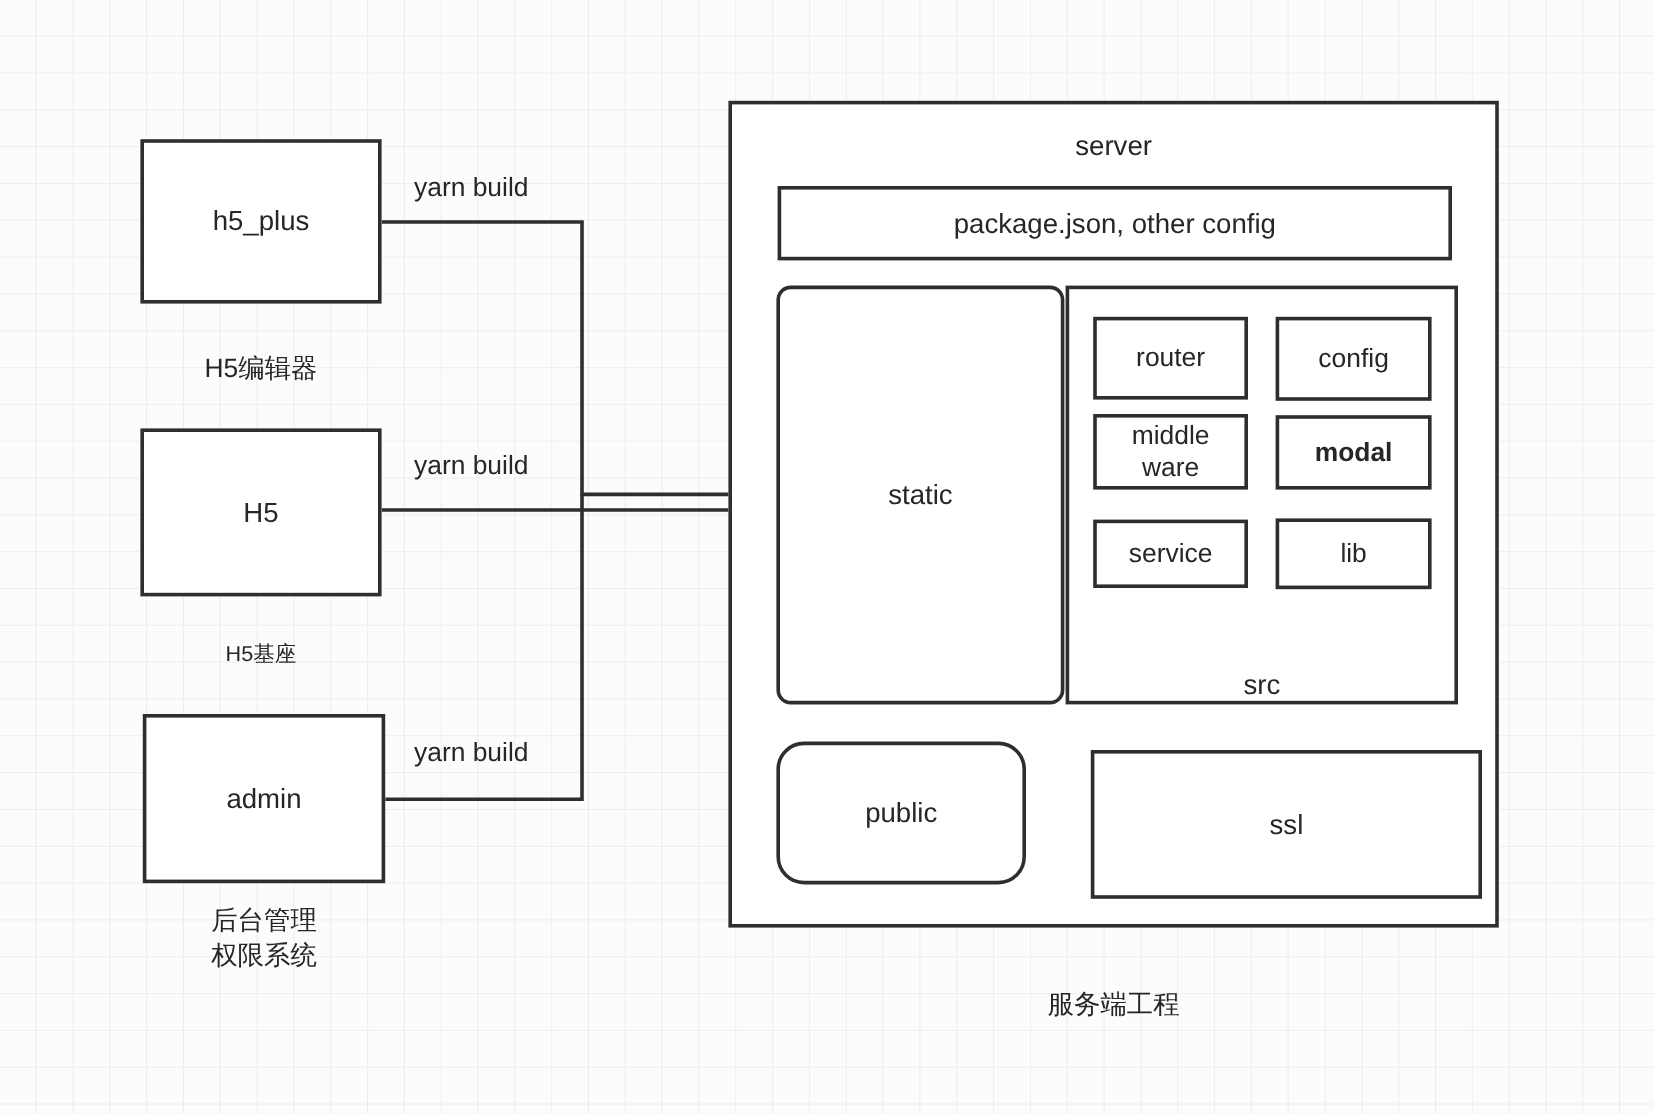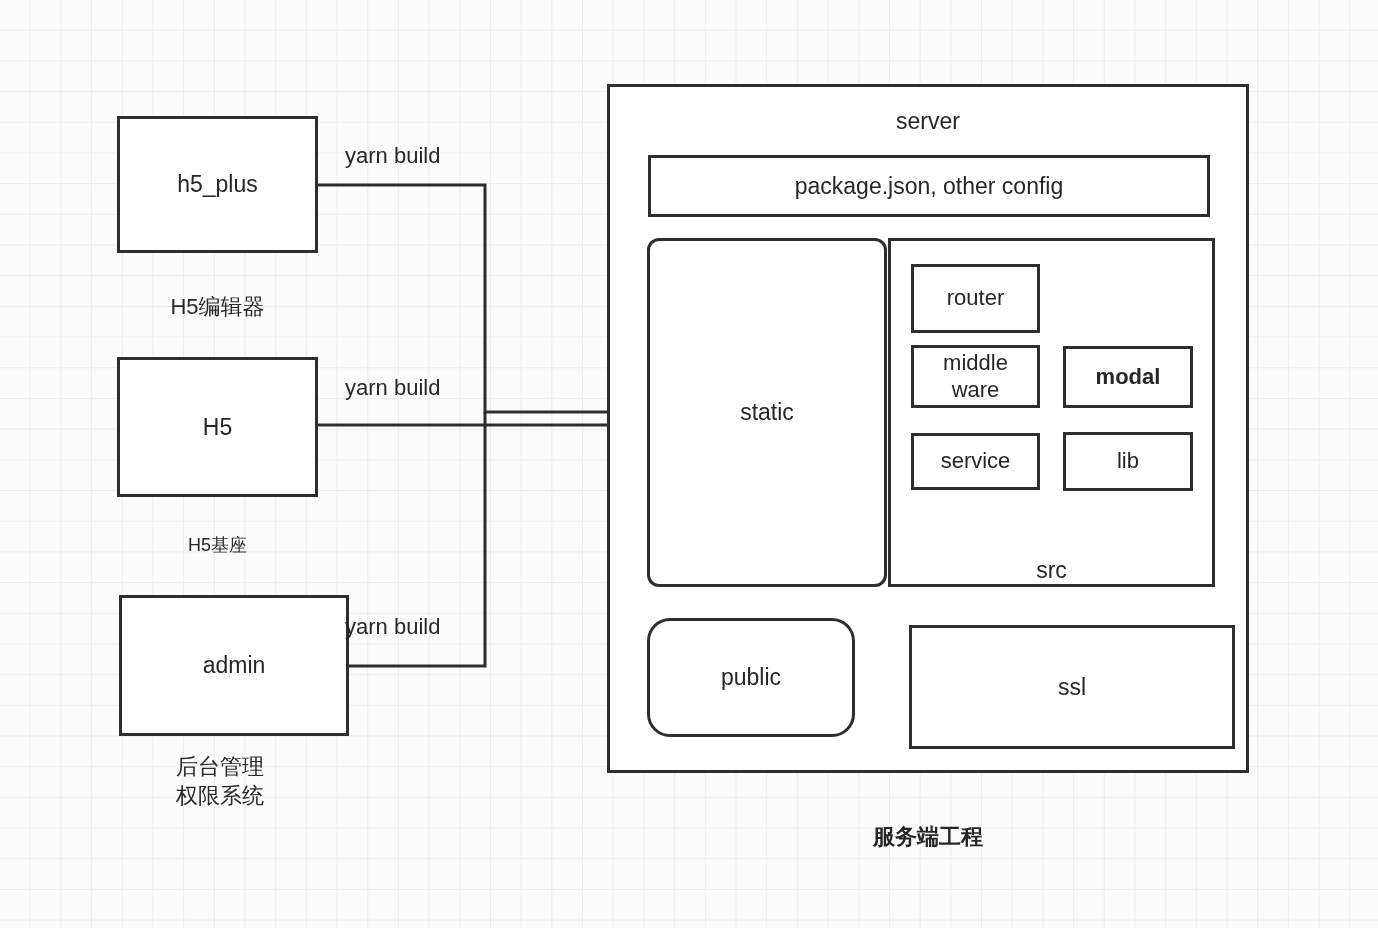--- a/index.html
+++ b/index.html
@@ -104,21 +104,21 @@
   </div>
   <div class="free-label" style="left:117px; top:293px; width:201px; font-size:22px;">H5编辑器</div>
   <div class="edge-label" style="left:345px; top:143px; font-size:22px;">yarn build</div>
 
   <div class="box" style="left:117px; top:357px; width:201px; height:140px; font-size:23px;">
     <span class="box-label">H5</span>
   </div>
   <div class="free-label" style="left:117px; top:534px; width:201px; font-size:18px;">H5基座</div>
   <div class="edge-label" style="left:345px; top:375px; font-size:22px;">yarn build</div>
 
-  <div class="box" style="left:119px; top:595px; width:230px; height:141px; font-size:23px;">
+  <div class="box" style="left:119px; top:595px; width:202px; height:141px; font-size:23px;">
     <span class="box-label">admin</span>
   </div>
   <div class="free-label" style="left:119px; top:753px; width:202px; font-size:22px;">后台管理
 权限系统</div>
   <div class="edge-label" style="left:345px; top:614px; font-size:22px;">yarn build</div>
 
   <div class="box titled-top" style="left:607px; top:84px; width:642px; height:689px; font-size:23px; padding-top:20px;">
     <span class="box-label">server</span>
   </div>
 
@@ -138,30 +138,33 @@
     <span class="box-label">router</span>
   </div>
   <div class="box" style="left:911px; top:345px; width:129px; height:63px; font-size:22px;">
     <span class="box-label">middle
 ware</span>
   </div>
   <div class="box" style="left:911px; top:433px; width:129px; height:57px; font-size:22px;">
     <span class="box-label">service</span>
   </div>
 
+  <div class="box" style="left:1063px; top:264px; width:130px; height:70px; font-size:22px;">
+    <span class="box-label">config</span>
+  </div>
   <div class="box" style="left:1063px; top:346px; width:130px; height:62px; font-size:22px;font-weight:bold;">
     <span class="box-label">modal</span>
   </div>
   <div class="box" style="left:1063px; top:432px; width:130px; height:59px; font-size:22px;">
     <span class="box-label">lib</span>
   </div>
 
   <div class="box" style="left:647px; top:618px; width:208px; height:119px; font-size:23px;border-radius:23px;">
     <span class="box-label">public</span>
   </div>
 
   <div class="box" style="left:909px; top:625px; width:326px; height:124px; font-size:23px;">
     <span class="box-label">ssl</span>
   </div>
 
-  <div class="free-label" style="left:607px; top:823px; width:642px; font-size:22px;font-weight:bold;">服务端工程</div>
+  <div class="free-label" style="left:607px; top:823px; width:642px; font-size:22px;">服务端工程</div>
 
 </div>
 
 </body></html>

